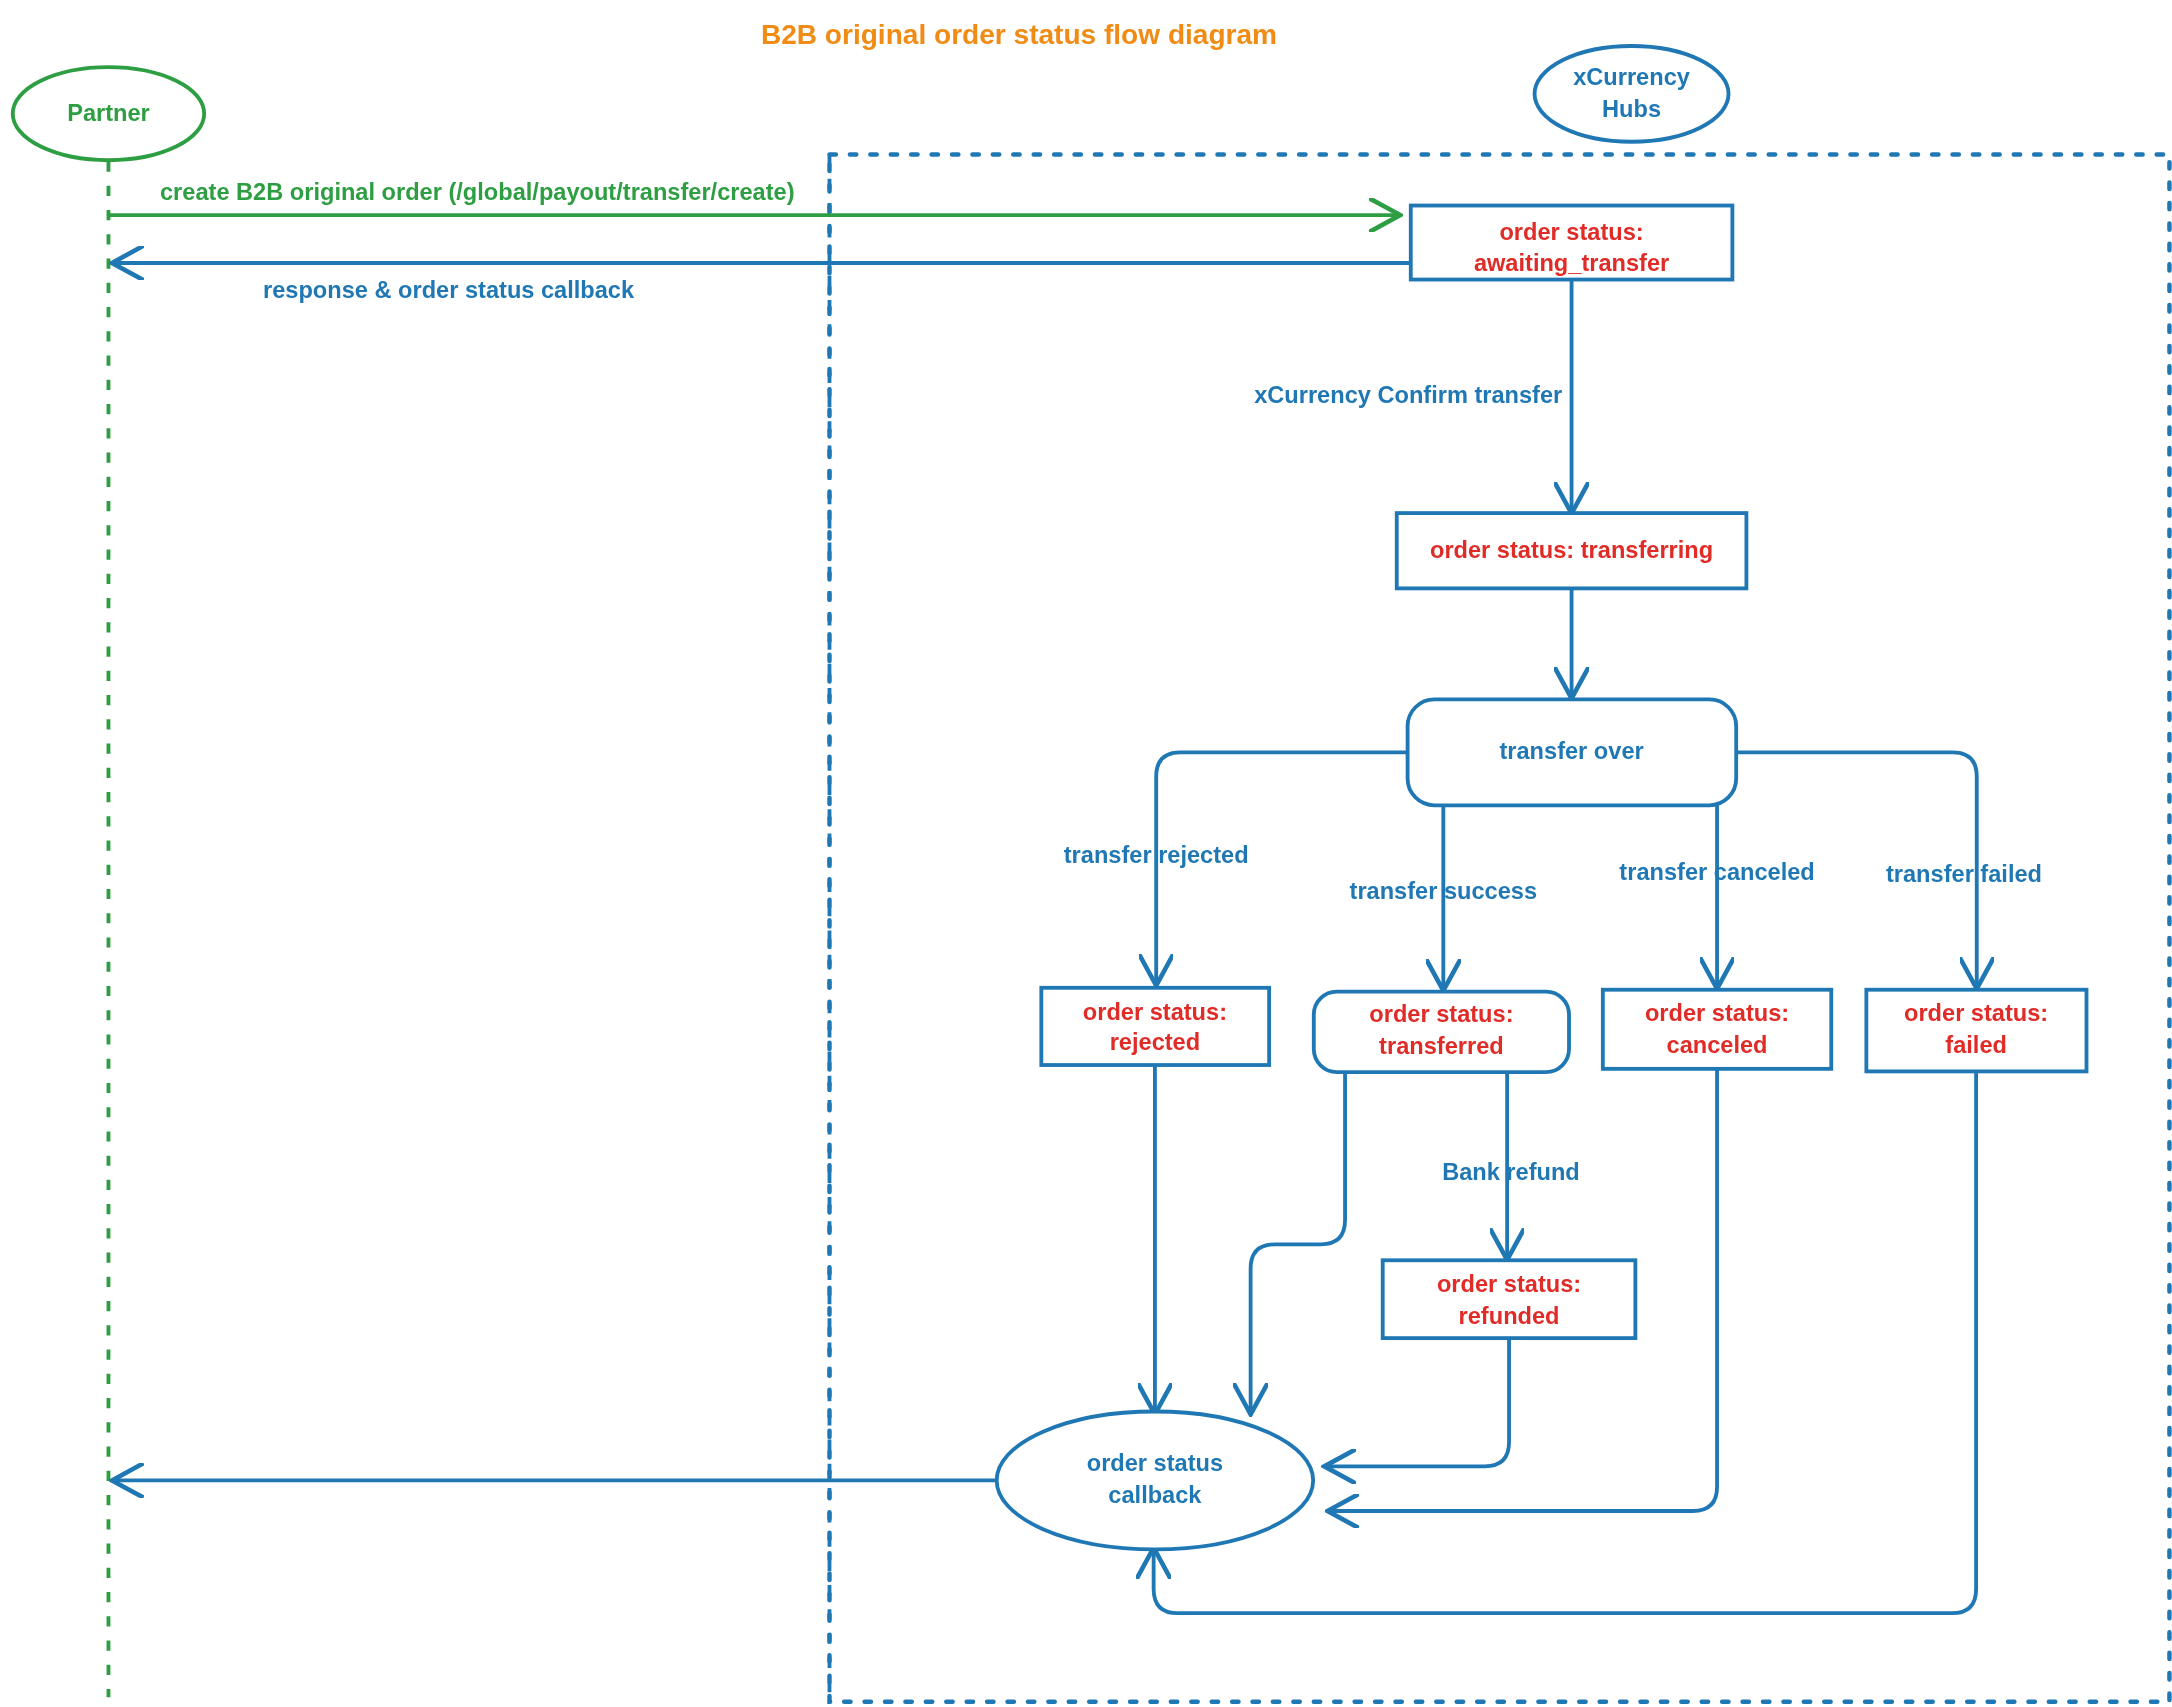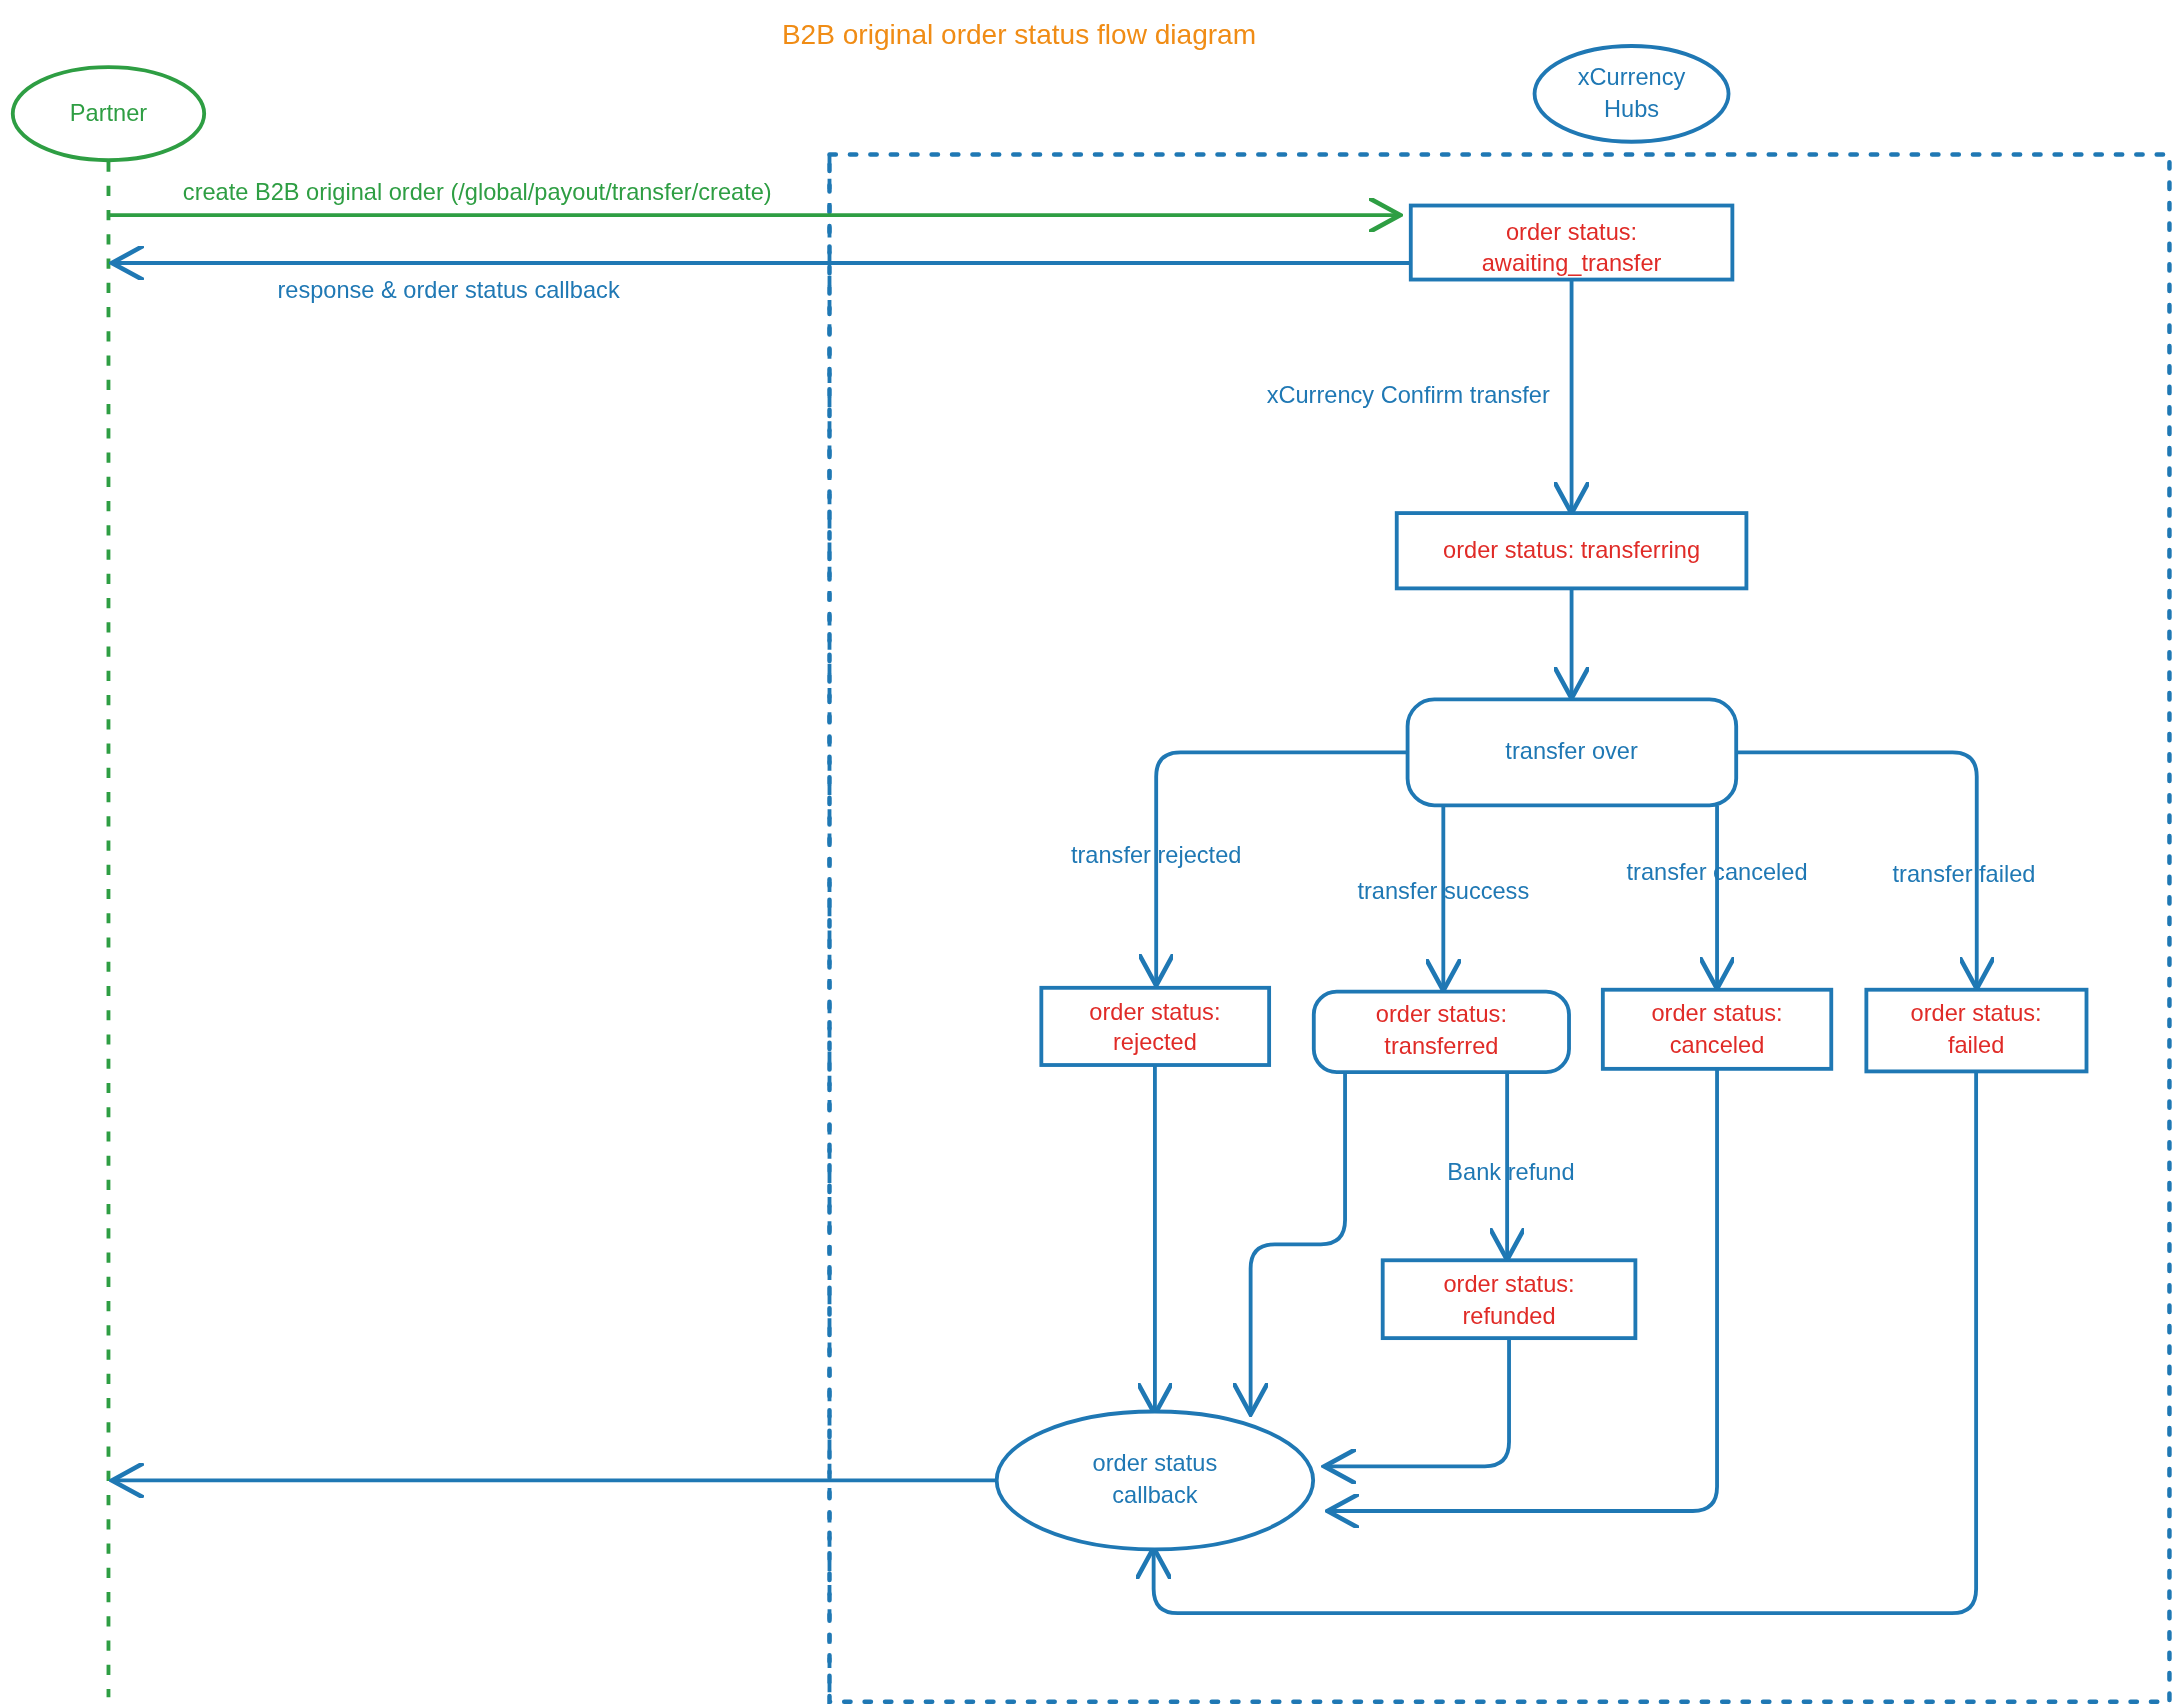--- a/index.html
+++ b/index.html
@@ -10,20 +10,21 @@
   body {
     width: 2172px;
     height: 1707px;
     font-family: "Liberation Sans", sans-serif;
     overflow: hidden;
   }
   #diagram-root {
     position: relative;
     width: 2172px;
     height: 1707px;
+    font-weight: bold;
   }
   svg#flow {
     display: block;
     width: 2172px;
     height: 1707px;
   }
   .node-shape {
     fill: #ffffff;
     stroke: #1f78b4;
     stroke-width: 6;

